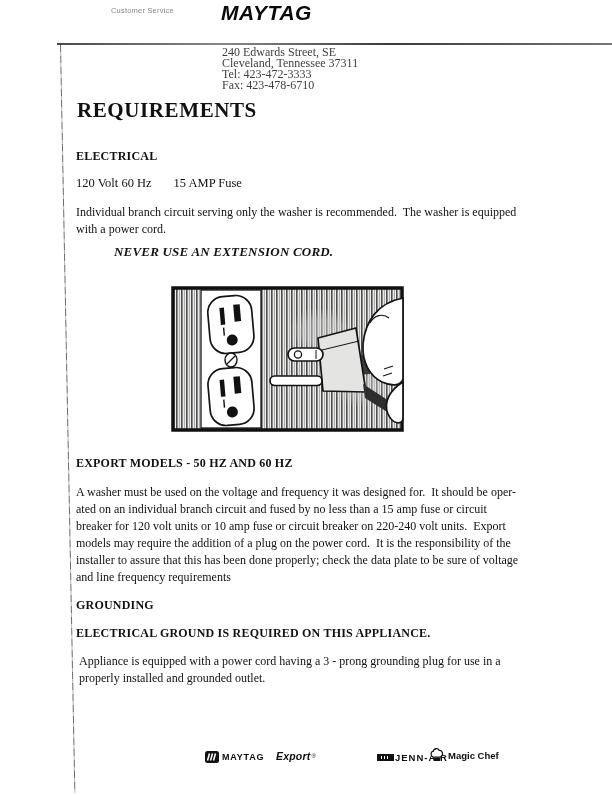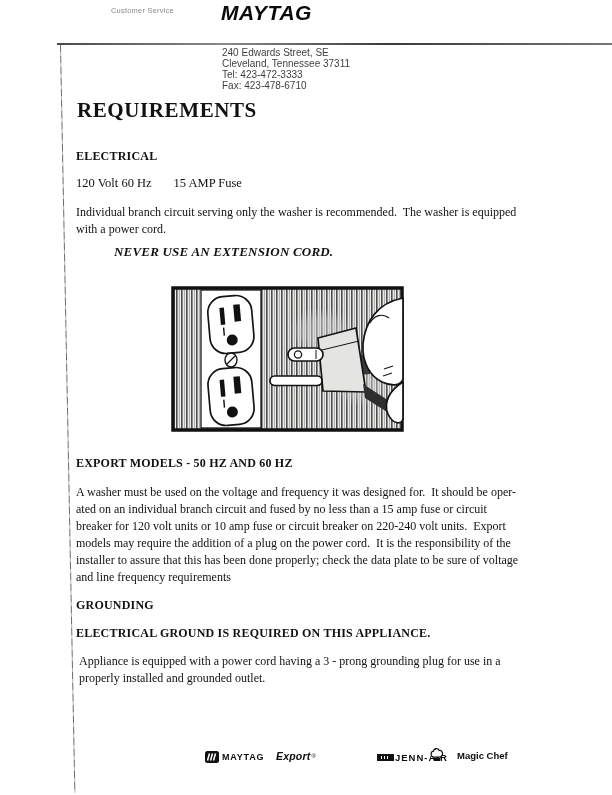--- a/index.html
+++ b/index.html
@@ -13,22 +13,22 @@
   .customer-service{left:77px;top:6px;font-family:"Liberation Sans",sans-serif;
     font-size:7.5px;color:#8a8a8a;letter-spacing:.2px;margin-left:34px;}
   .maytag-logo{left:221px;top:2px;font-family:"Liberation Sans",sans-serif;
     font-size:21px;font-weight:900;font-style:italic;letter-spacing:.5px;
     transform:scaleY(.92);color:#0a0a0a;}
   .top-rule{left:57px;top:43px;width:555px;height:2px;
     background:linear-gradient(90deg,#4a4a4a,#8a8a8a 30%,#3a3a3a 60%,#777);}
   .left-rule{left:60px;top:45px;width:1.4px;height:748px;
     transform:rotate(-1.1deg);transform-origin:top left;
     background:repeating-linear-gradient(180deg,#6a6a6a 0 7px,#b5b5b5 7px 11px);}
-  .address{left:222px;top:47px;font-family:Liberation Sans, sans-serif;
-    font-size:10px;line-height:11px;color:#3f3f3f;}
+  .address{left:222px;top:47px;font-family:Liberation Serif, serif;
+    font-size:12px;line-height:11px;color:#3f3f3f;}
   
   .page-title{left:77px;top:98px;font-size:21px;font-weight:bold;letter-spacing:.6px;}
   .h-bold{font-size:12px;font-weight:bold;letter-spacing:.2px;}
   .electrical-heading{left:76px;top:149px;}
   .spec-line{left:76px;top:176px;font-size:12.5px;}
   .spec-gap{display:inline-block;width:22px;}
   .para{font-size:12px;line-height:17px;white-space:pre-wrap;}
   .para1{left:76px;top:204px;width:500px;}
   .warning{left:76px;top:244px;font-size:13px;font-weight:bold;font-style:italic;letter-spacing:.2px;margin-left:38px;}
   .illustration{left:171px;top:286px;width:234px;height:148px;}
@@ -43,21 +43,21 @@
   .f-maytag .txt{font-size:9px;font-weight:bold;letter-spacing:.8px;margin-left:3px;}
   .f-admiral{left:276px;top:750px;}
   .f-admiral .txt{font-size:10.5px;font-weight:900;font-style:italic;letter-spacing:.2px;}
   .f-admiral sup{font-size:6px;margin-left:1px;}
   .f-jennair{left:357px;top:752px;margin-left:20px;}
   .jennair-box{width:17px;height:7px;background:#111;margin-right:1px;
     background-image:linear-gradient(90deg,#111 2px,#fff 2px,#fff 3px,#111 3px,#111 5px,#fff 5px,#fff 6px,#111 6px,#111 8px,#fff 8px,#fff 9px,#111 9px);
     background-size:11px 3px;background-position:2px 2px;background-repeat:no-repeat;}
   .f-jennair .txt{font-size:9.5px;font-weight:bold;letter-spacing:1px;}
   .f-magicchef{left:430px;top:747px;}
-  .f-magicchef .txt{font-size:9.5px;font-weight:bold;margin-left:13px;}
+  .f-magicchef .txt{font-size:9.5px;font-weight:bold;margin-left:4px;}
 </style>
 </head>
 <body>
 
 <div class="abs customer-service">Customer Service</div>
 <div class="abs maytag-logo">MAYTAG</div>
 <div class="abs top-rule"></div>
 <div class="abs left-rule"></div>
 
 <div class="abs address">

